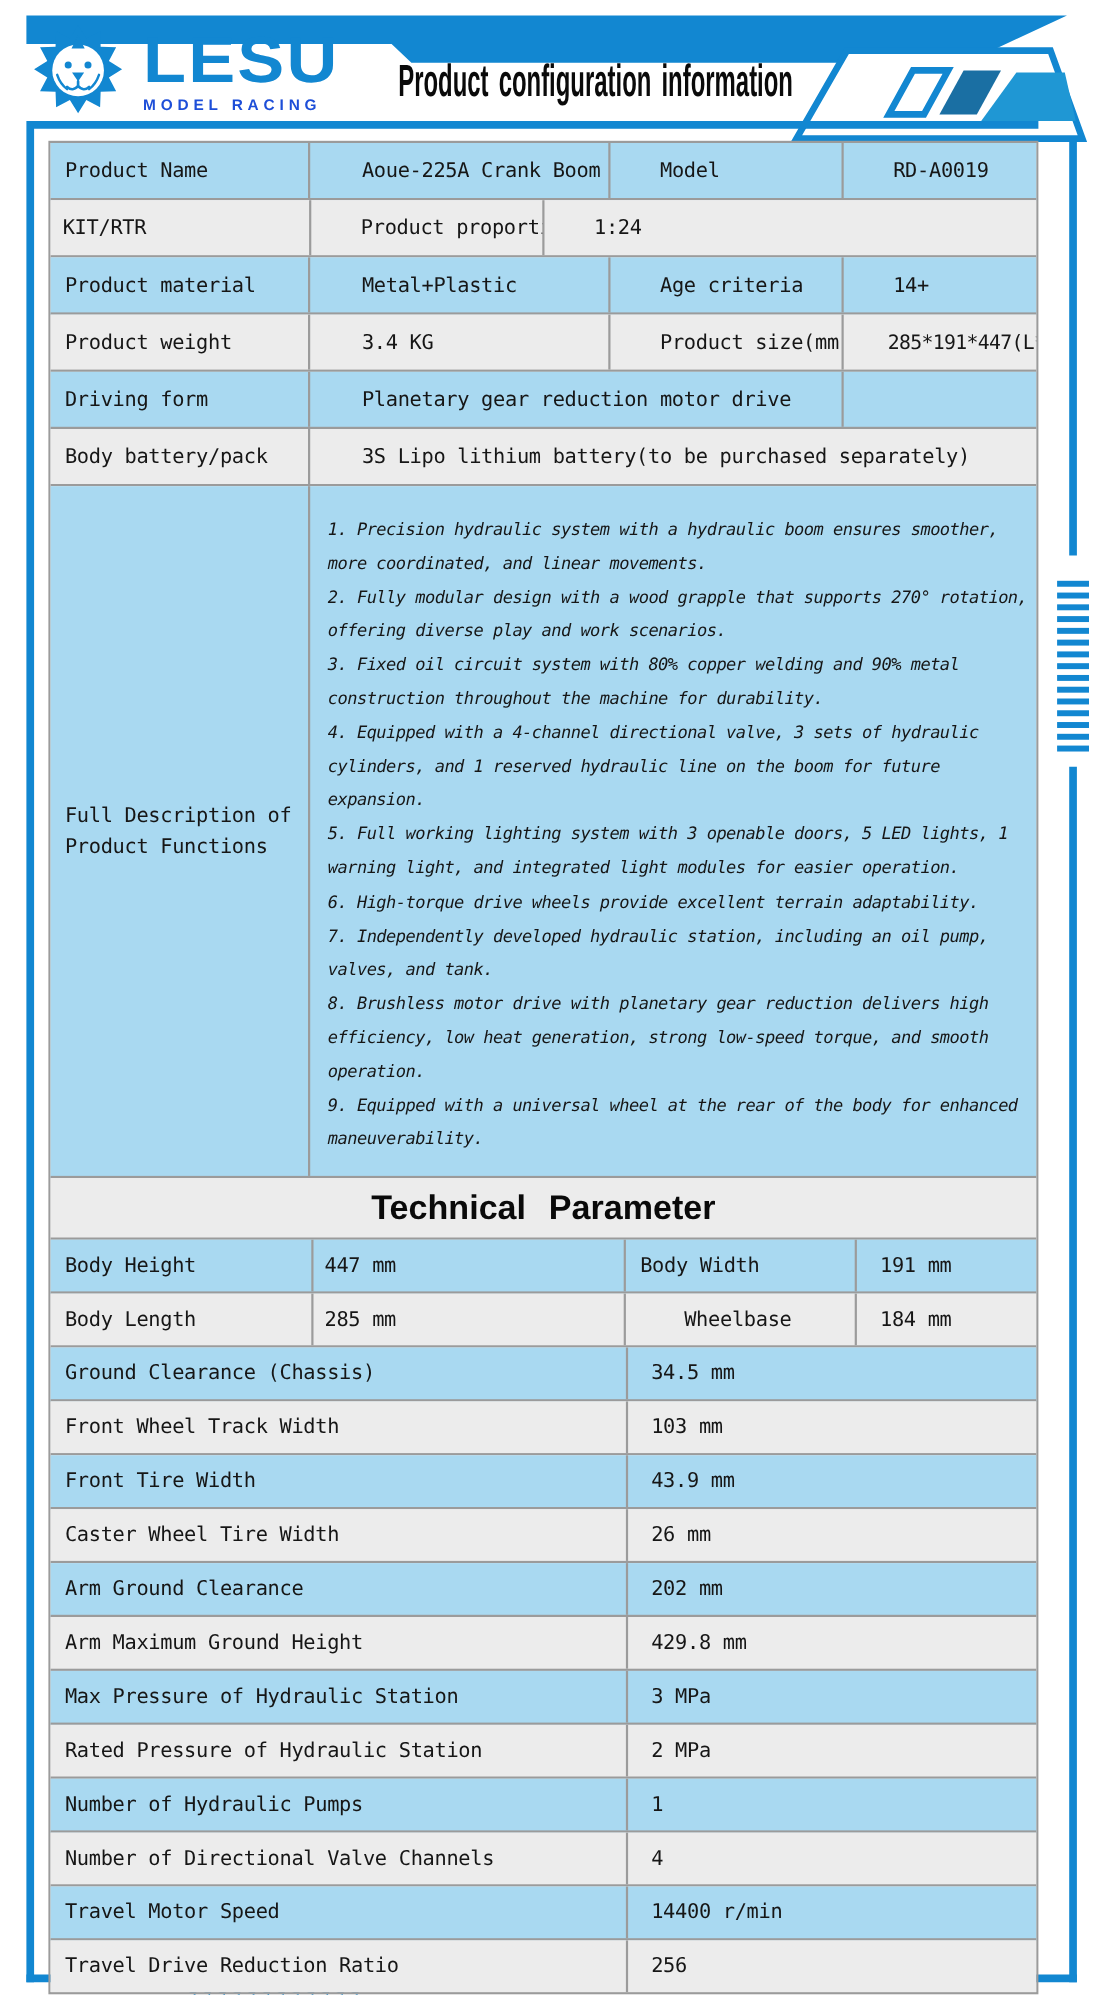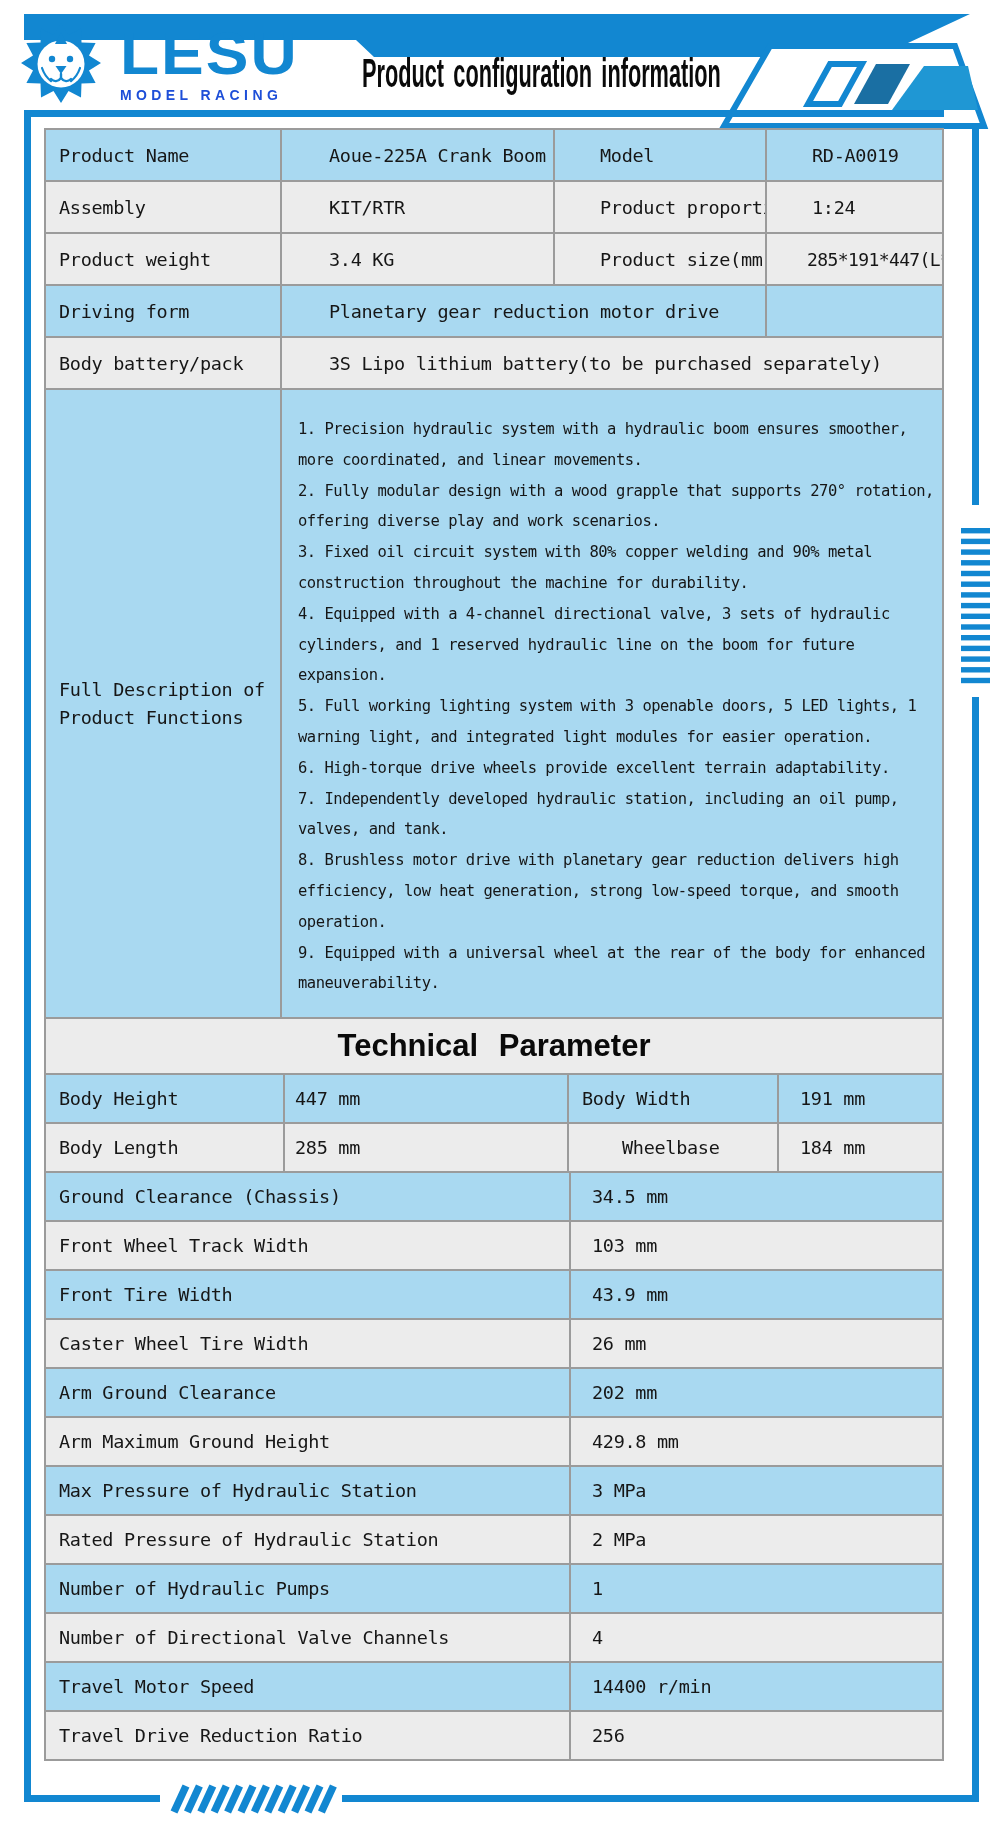--- a/index.html
+++ b/index.html
@@ -1,21 +1,21 @@
 <!DOCTYPE html>
 <html><head>
 <meta charset="utf-8">
 <style>
   html,body{margin:0;padding:0;background:#fff;}
   .page{position:relative;width:1000px;height:1830px;background:#fff;overflow:hidden;
         font-family:"DejaVu Sans Mono", monospace;color:#161616;}
 
   
   .band{position:absolute;left:0;top:0;width:1000px;height:70px;}
-  .logo{position:absolute;left:16px;top:18px;display:flex;align-items:flex-start;}
+  .logo{position:absolute;left:26px;top:18px;display:flex;align-items:flex-start;}
   .lion{width:90px;height:90px;}
   .logo-text{margin-left:14px;margin-top:14px;font-family:"Liberation Sans",sans-serif;}
   .brand-name{font-size:64px;line-height:48px;font-weight:bold;color:#1287d1;letter-spacing:2px;
               transform:scaleY(0.92);transform-origin:0 0;}
   .brand-tagline{font-size:14px;font-weight:bold;color:#1d4ed8;letter-spacing:4.4px;margin-top:7px;}
   .page-title{position:absolute;left:362px;top:50px;margin:0;font-family:"Liberation Sans",sans-serif;
               font-size:41px;font-weight:bold;color:#0a0a0a;white-space:nowrap;
               transform:scaleX(0.53);transform-origin:0 0;word-spacing:6px;letter-spacing:0px;}
   .deco{position:absolute;left:712px;top:40px;}
 
@@ -40,21 +40,21 @@
   .cell.tight{padding-left:4px;font-size:18px;letter-spacing:-0.6px;}
   .r-span .v-wide{width:449px;padding-left:11px;}
   .r-span .v-rest{flex:1;}
   .r-span .v-full{flex:1;padding-left:11px;}
 
   
   .r-desc{min-height:620px;}
   .r-desc .c1{width:236px;display:flex;flex-direction:column;justify-content:center;align-items:flex-start;
               white-space:normal;line-height:28px;}
   .desc-body{flex:1;padding:24px 8px 18px 16px;display:block;border-right:none;}
-  .desc-line{font-size:15.5px;letter-spacing:-0.5px;line-height:30.8px;height:30.8px;white-space:nowrap;}
+  .desc-line{font-size:15.5px;letter-spacing:-0.5px;line-height:30.8px;height:30.8px;white-space:nowrap;font-style:italic;}
 
   
   .r-title{height:54px;justify-content:center;}
   .tech-title{width:100%;display:flex;align-items:center;justify-content:center;
               font-family:"Liberation Sans",sans-serif;font-size:31px;font-weight:bold;color:#0a0a0a;
               word-spacing:12px;letter-spacing:0;border-radius:15px;}
   .r-tech{height:47px;}
   .r-tech4 .c1{width:239px;}
   .r-tech4 .c2{width:284px;padding-left:10px;}
   .r-tech4 .c3{width:210px;}
@@ -145,24 +145,29 @@
 
   <main class="tbl">
 
     <div class="row r-info blue">
       <div class="cell c1">Product Name</div>
       <div class="cell c2">Aoue-225A Crank Boom</div>
       <div class="cell c3">Model</div>
       <div class="cell c4">RD-A0019</div>
     </div>
     <div class="row r-info gray">
-      <div class="cell c1">Assembly</div>
       <div class="cell c2">KIT/RTR</div>
       <div class="cell c3">Product proportion</div>
       <div class="cell c4">1:24</div>
+    </div>
+    <div class="row r-info blue">
+      <div class="cell c1">Product material</div>
+      <div class="cell c2">Metal+Plastic</div>
+      <div class="cell c3">Age criteria</div>
+      <div class="cell c4">14+</div>
     </div>
     <div class="row r-info gray">
       <div class="cell c1">Product weight</div>
       <div class="cell c2">3.4 KG</div>
       <div class="cell c3">Product size(mm)</div>
       <div class="cell c4 tight">285*191*447(L*W*H)</div>
     </div>
 
     <div class="row r-info r-span blue">
       <div class="cell c1" style="width:236px">Driving form</div>

